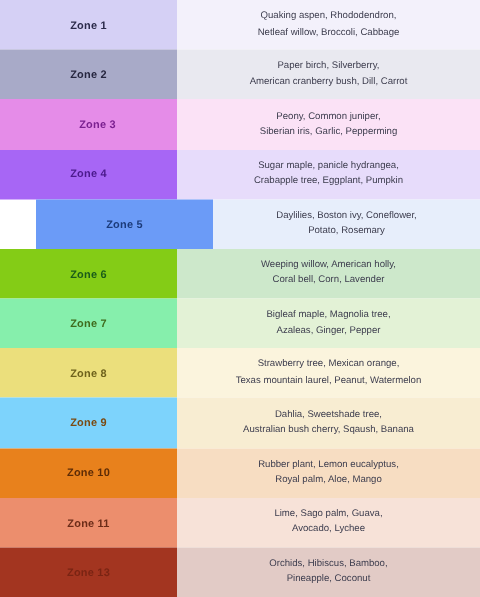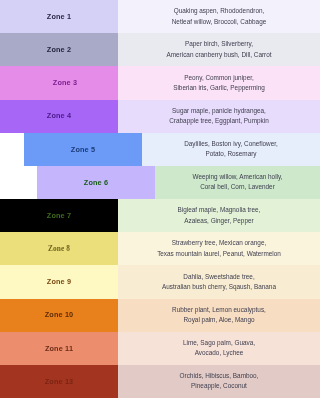--- a/index.html
+++ b/index.html
@@ -99,48 +99,48 @@
     <div class="zone-row">
       <div class="zone-label-cell" style="background-color: rgb(107, 155, 247); margin-left: 24px;">
         <span class="zone-label-text" style="color: rgb(28, 59, 122);">Zone 5</span>
       </div>
       <div class="zone-plants-cell" style="background-color: rgb(231, 238, 251);">
         <span class="zone-plants-text">Daylilies, Boston ivy, Coneflower,
 Potato, Rosemary</span>
       </div>
     </div>
     <div class="zone-row">
-      <div class="zone-label-cell" style="background-color: #c4b5fd; margin-left: 37px;">
+      <div class="zone-label-cell" style="background-color: #84cc16;">
         <span class="zone-label-text" style="color: rgb(26, 92, 26);">Zone 6</span>
       </div>
       <div class="zone-plants-cell" style="background-color: rgb(205, 232, 203);">
         <span class="zone-plants-text">Weeping willow, American holly,
 Coral bell, Corn, Lavender</span>
       </div>
     </div>
     <div class="zone-row">
-      <div class="zone-label-cell" style="background-color: #000000;">
+      <div class="zone-label-cell" style="background-color: #86efac;">
         <span class="zone-label-text" style="color: rgb(63, 107, 29);">Zone 7</span>
       </div>
       <div class="zone-plants-cell" style="background-color: rgb(227, 242, 214);">
         <span class="zone-plants-text">Bigleaf maple, Magnolia tree,
 Azaleas, Ginger, Pepper</span>
       </div>
     </div>
     <div class="zone-row">
-      <div class="zone-label-cell" style="background-color: rgb(235, 223, 124); font-family: Liberation Serif, serif;">
+      <div class="zone-label-cell" style="background-color: rgb(235, 223, 124);">
         <span class="zone-label-text" style="color: rgb(110, 98, 28);">Zone 8</span>
       </div>
       <div class="zone-plants-cell" style="background-color: rgb(251, 244, 221);">
         <span class="zone-plants-text">Strawberry tree, Mexican orange,
 Texas mountain laurel, Peanut, Watermelon</span>
       </div>
     </div>
     <div class="zone-row">
-      <div class="zone-label-cell" style="background-color: #fef9c3;">
+      <div class="zone-label-cell" style="background-color: #7dd3fc;">
         <span class="zone-label-text" style="color: rgb(122, 74, 18);">Zone 9</span>
       </div>
       <div class="zone-plants-cell" style="background-color: rgb(248, 237, 210);">
         <span class="zone-plants-text">Dahlia, Sweetshade tree,
 Australian bush cherry, Sqaush, Banana</span>
       </div>
     </div>
     <div class="zone-row">
       <div class="zone-label-cell" style="background-color: rgb(232, 129, 28);">
         <span class="zone-label-text" style="color: rgb(94, 44, 6);">Zone 10</span>

